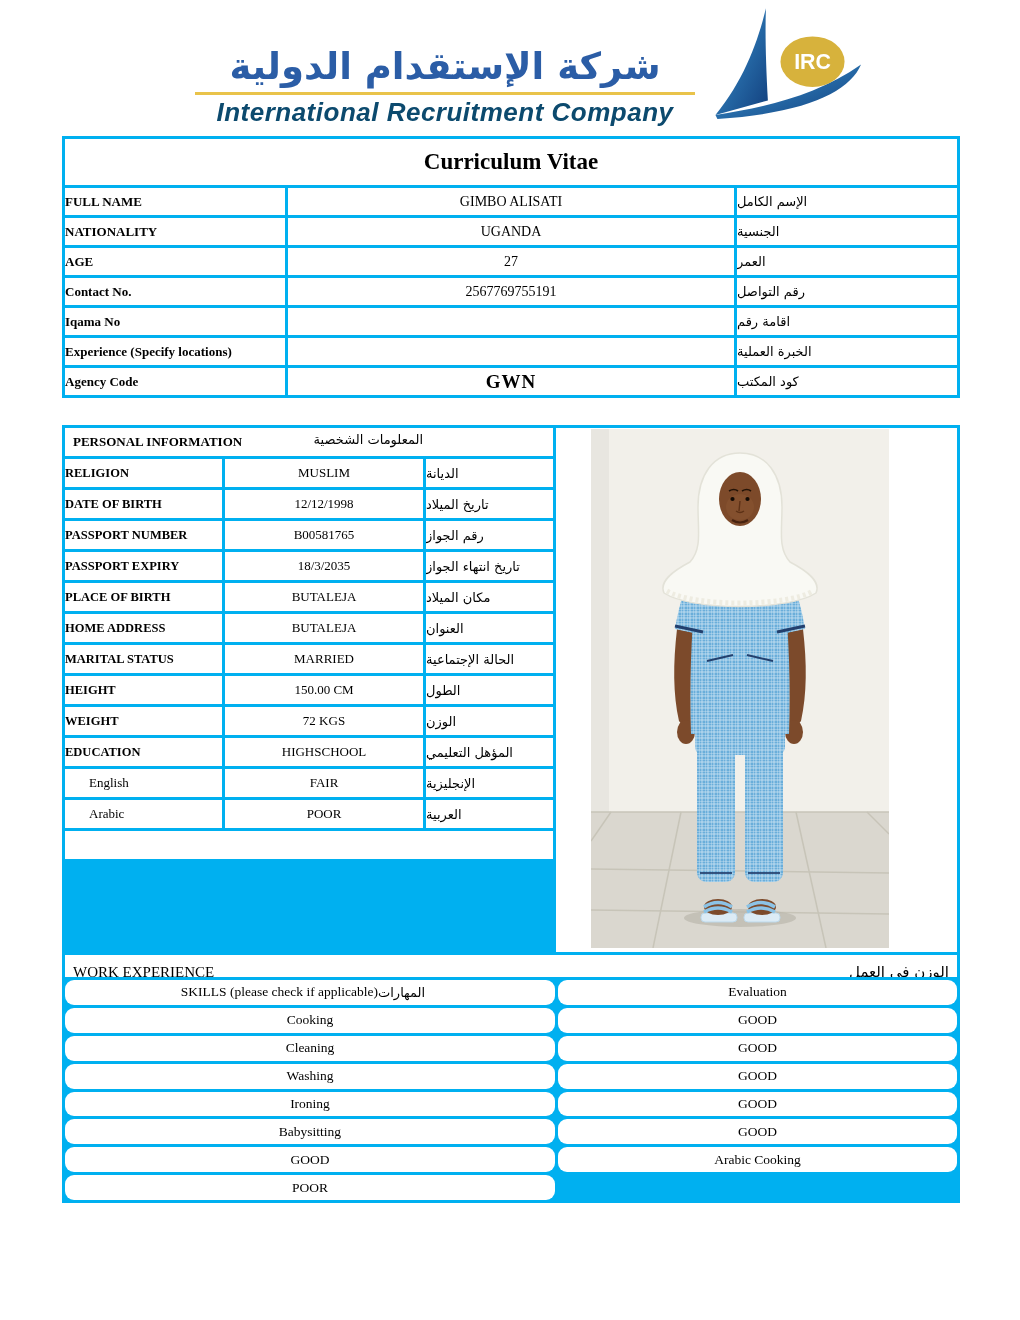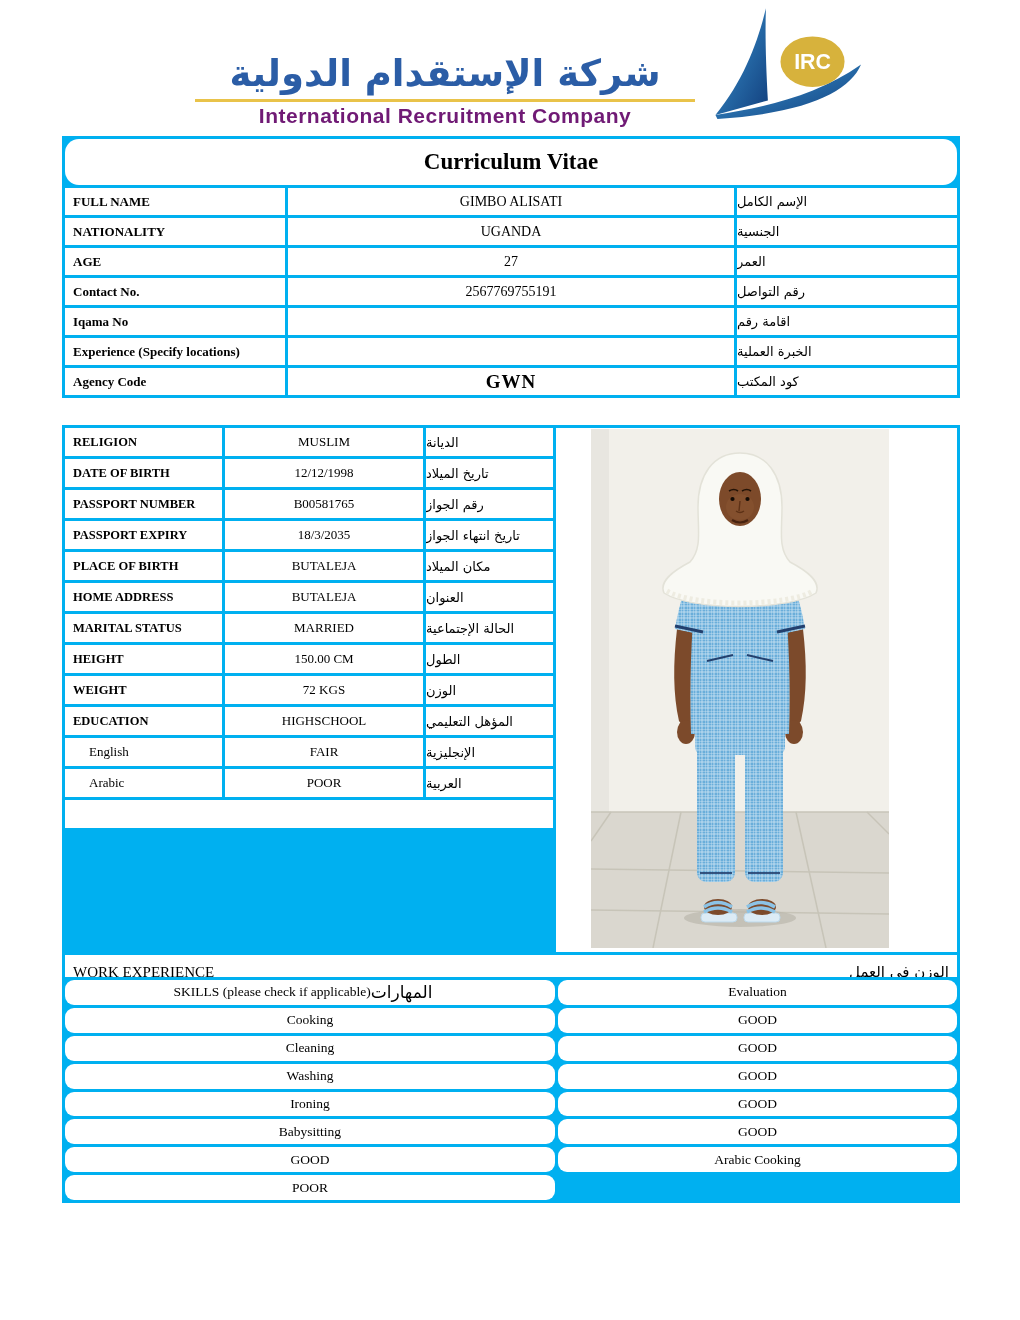--- a/index.html
+++ b/index.html
@@ -11,35 +11,35 @@
   .page { position:absolute; inset:0; overflow:hidden; }
   .ar { font-family:"DejaVu Sans",sans-serif; direction:rtl; }
 
   
   .logo-area { position:absolute; left:195px; top:10px; width:665px; height:118px; display:flex; }
   .logo-text { width:500px; display:flex; flex-direction:column; justify-content:flex-end; text-align:center; }
   .logo-arabic { font-family:"DejaVu Sans",sans-serif; direction:rtl; font-weight:bold;
     font-size:37px; color:#2b5da6; line-height:1.15; white-space:nowrap; }
   .logo-underline { height:3px; background:#e9c34a; margin:3px 0 2px 0; }
   .logo-english { font-family:"Liberation Sans",sans-serif; font-weight:bold;
-    font-size:21px; color:#701a75; letter-spacing:.5px; white-space:nowrap; }
+    font-size:26px; color:#0c4a6e; letter-spacing:.5px; white-space:nowrap;font-style:italic; }
   .logo-mark { position:absolute; left:503px; top:-4px; width:165px; height:122px; }
 
   
   .grid { position:absolute; display:grid; gap:3px; background:#00b0f0; border:3px solid #00b0f0; }
   .cell { background:#fff; display:flex; align-items:center; min-width:0; overflow:hidden; }
-  .lbl  { font-weight:bold; font-size:13px; padding-left:8px; }
+  .lbl  { font-weight:bold; font-size:13px; }
   .val  { justify-content:center; font-size:14px; text-align:center; }
   .arc  { justify-content:flex-end; padding-right:8px; font-size:13px; }
   .span-all { grid-column:1 / -1; }
 
   
   .cv-table { left:62px; top:136px; width:898px; height:262px;
     grid-template-columns:220px 1fr 220px; grid-template-rows:46px repeat(7,27px); }
-  .cv-title { grid-column:1 / -1; justify-content:center; font-size:23px; font-weight:bold;border-radius:14px; }
+  .cv-title { grid-column:1 / -1; justify-content:center; font-size:23px; font-weight:bold; }
   .val-big  { font-size:19px; font-weight:bold; letter-spacing:1px; }
 
   
   .personal-box { position:absolute; left:62px; top:425px; width:898px; height:530px;
     border:3px solid #00b0f0; background:#fff; }
   .personal-table { position:absolute; left:0; top:0; width:491px; height:524px;
     display:grid; gap:3px; background:#00b0f0; border-right:3px solid #00b0f0;
     grid-template-columns:157px 198px 1fr; grid-template-rows:repeat(14,28px) 90px; }
   .personal-table .cell { font-size:13px; }
   .personal-table .lbl { font-size:12.5px; }
@@ -52,21 +52,21 @@
   
   .work-bar { position:absolute; left:62px; top:952px; width:898px; height:40px;
     border:3px solid #00b0f0; background:#fff; display:flex; align-items:center;
     justify-content:space-between; padding:0 8px; font-size:15px; }
 
   
   .skills-table { left:62px; top:977px; width:898px; height:226px;
     grid-template-columns:490px 1fr; grid-template-rows:repeat(8,1fr); }
   .skills-table .cell { justify-content:center; font-size:13.5px; text-align:center;border-radius:9px; }
   .skills-head { font-size:15px; }
-  .skills-head .ar { margin-right:14px; font-size:17px; }
+  .skills-head .ar { margin-right:14px; font-size:13px; }
 </style>
 </head>
 <body>
 
 <div class="page">
 
   <div class="logo-area">
     <div class="logo-text">
       <div class="logo-arabic">شركة الإستقدام الدولية</div>
       <div class="logo-underline"></div>
@@ -113,20 +113,24 @@
     <div class="cell val"></div>
     <div class="cell arc ar">الخبرة العملية</div>
 
     <div class="cell lbl">Agency Code</div>
     <div class="cell val val-big">GWN</div>
     <div class="cell arc ar">كود المكتب</div>
   </div>
 
   <div class="personal-box">
     <div class="personal-table">
+      <div class="cell sec-head">
+        <span>PERSONAL INFORMATION</span>
+        <span class="ar">المعلومات الشخصية</span>
+      </div>
 
       <div class="cell lbl">RELIGION</div>
       <div class="cell val">MUSLIM</div>
       <div class="cell arc ar">الديانة</div>
 
       <div class="cell lbl">DATE OF BIRTH</div>
       <div class="cell val">12/12/1998</div>
       <div class="cell arc ar">تاريخ الميلاد</div>
 
       <div class="cell lbl">PASSPORT NUMBER</div>

